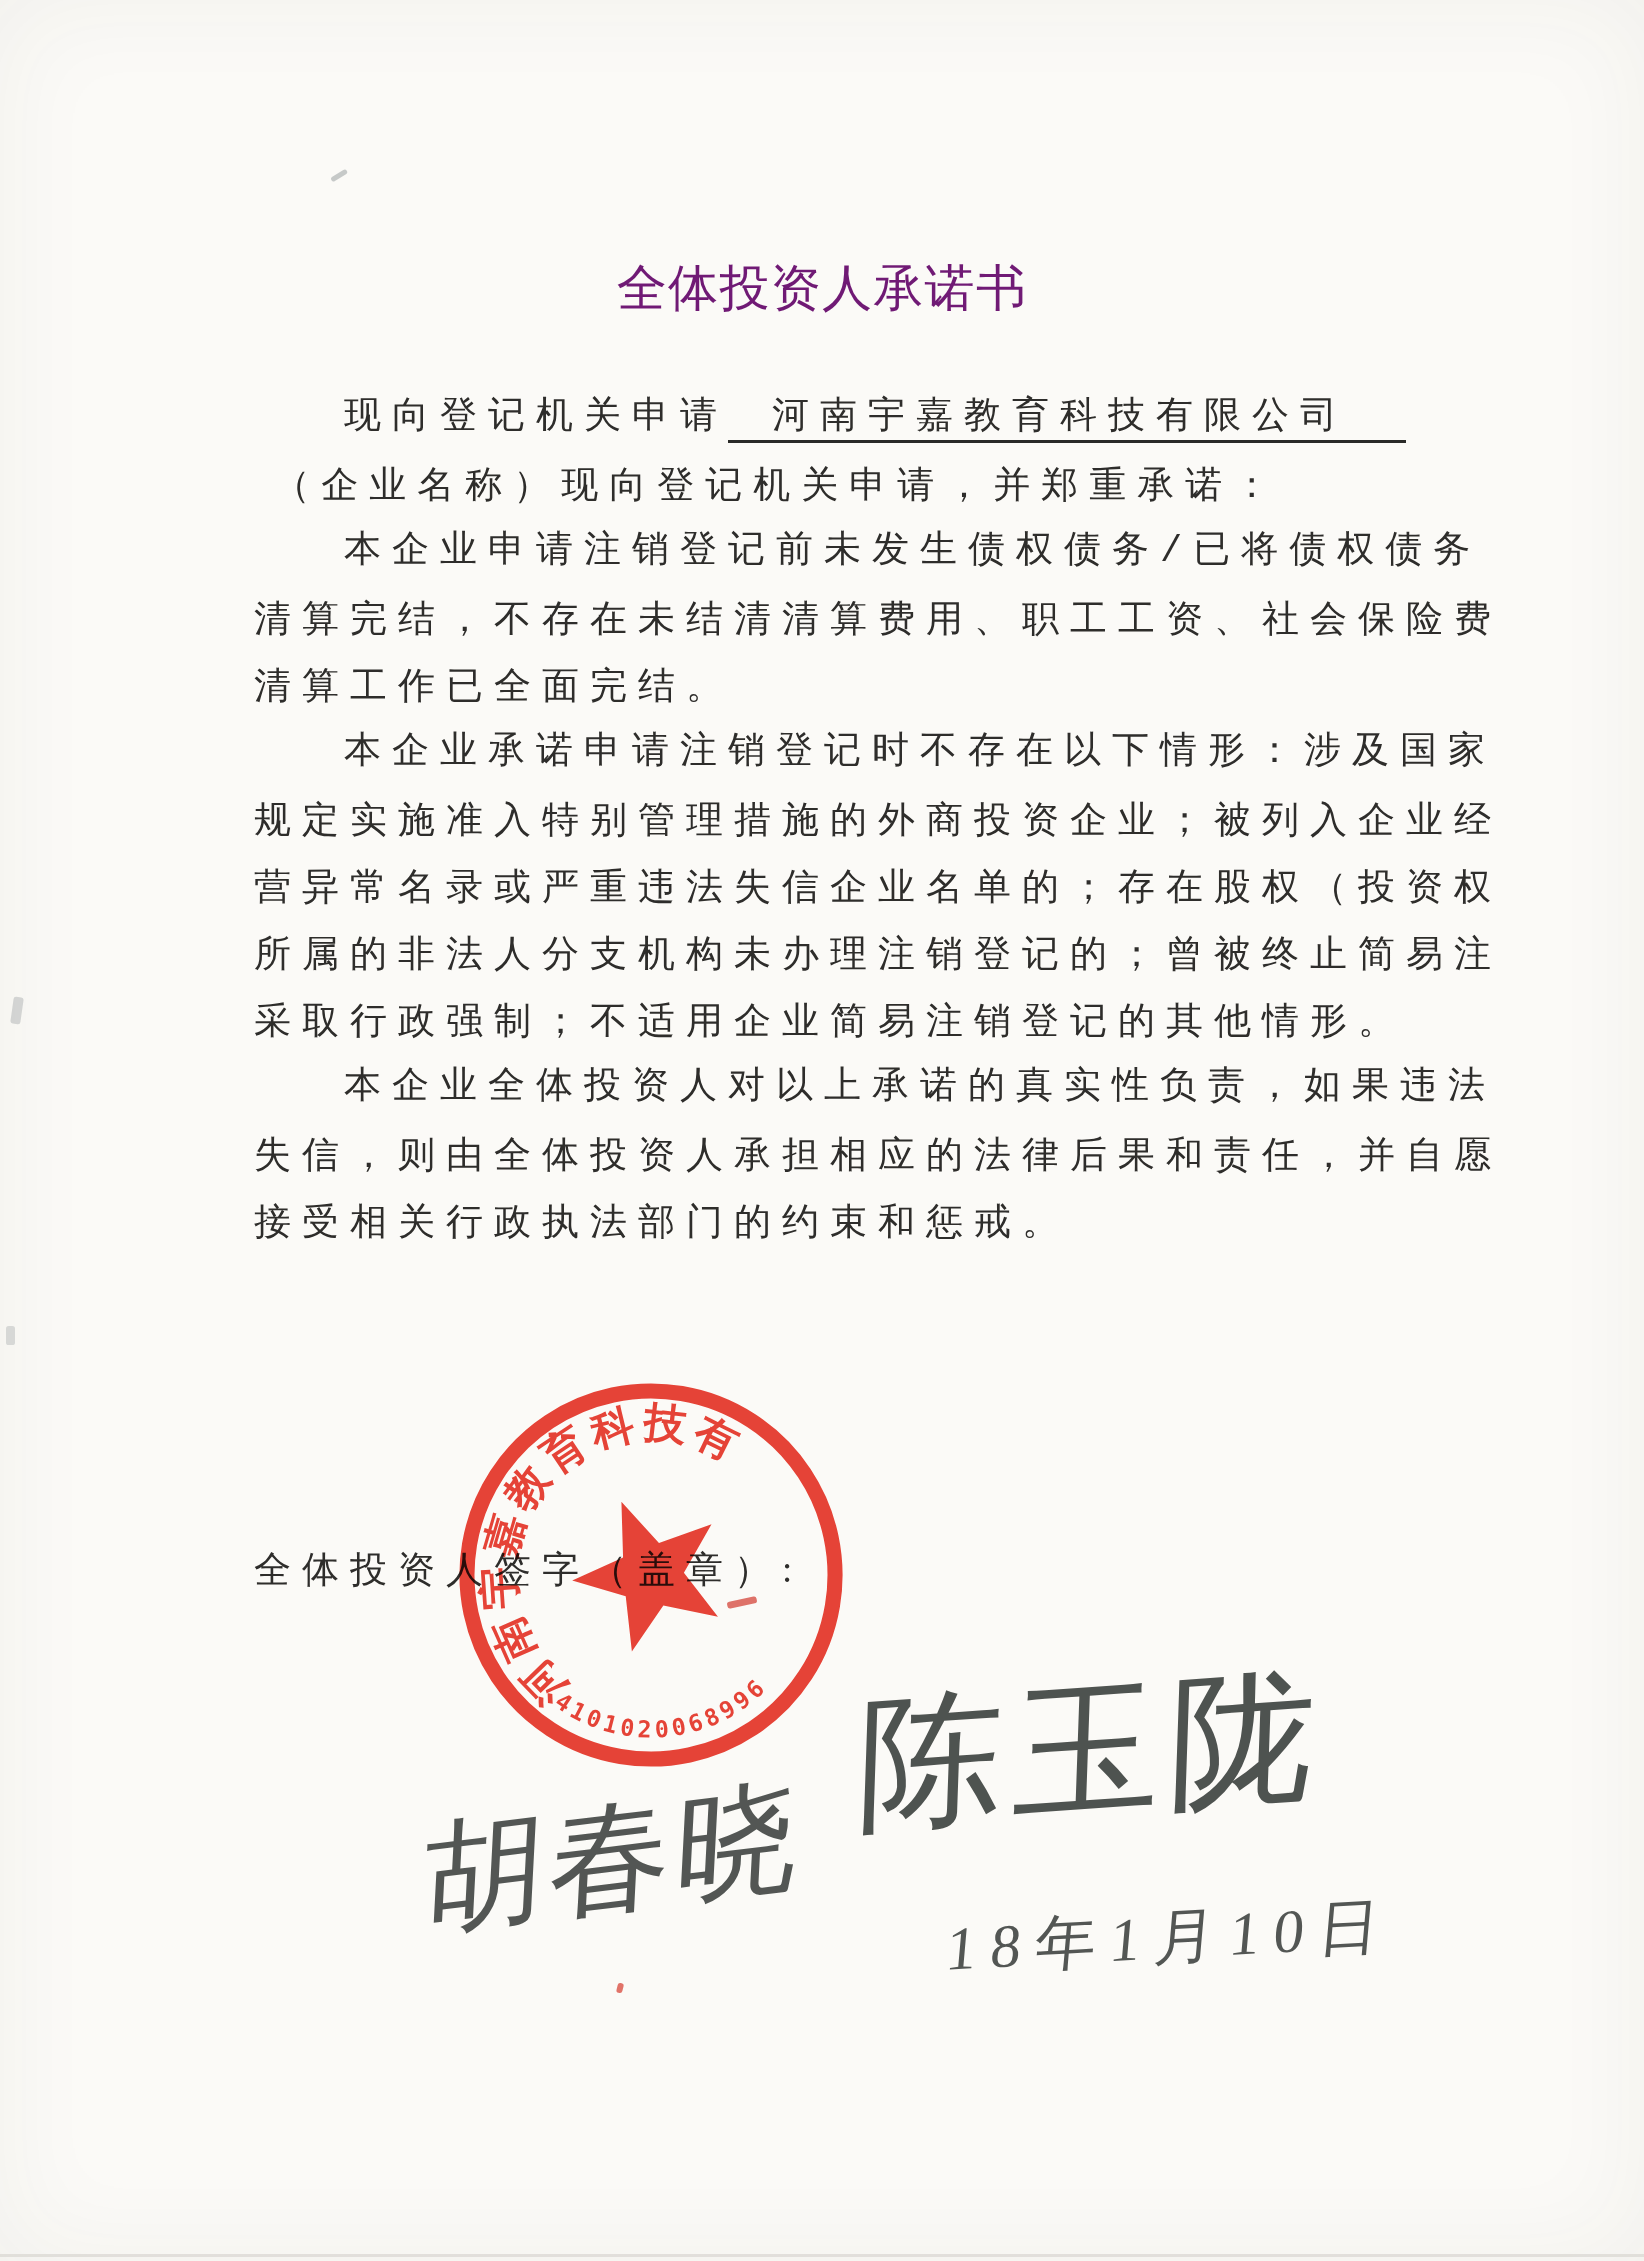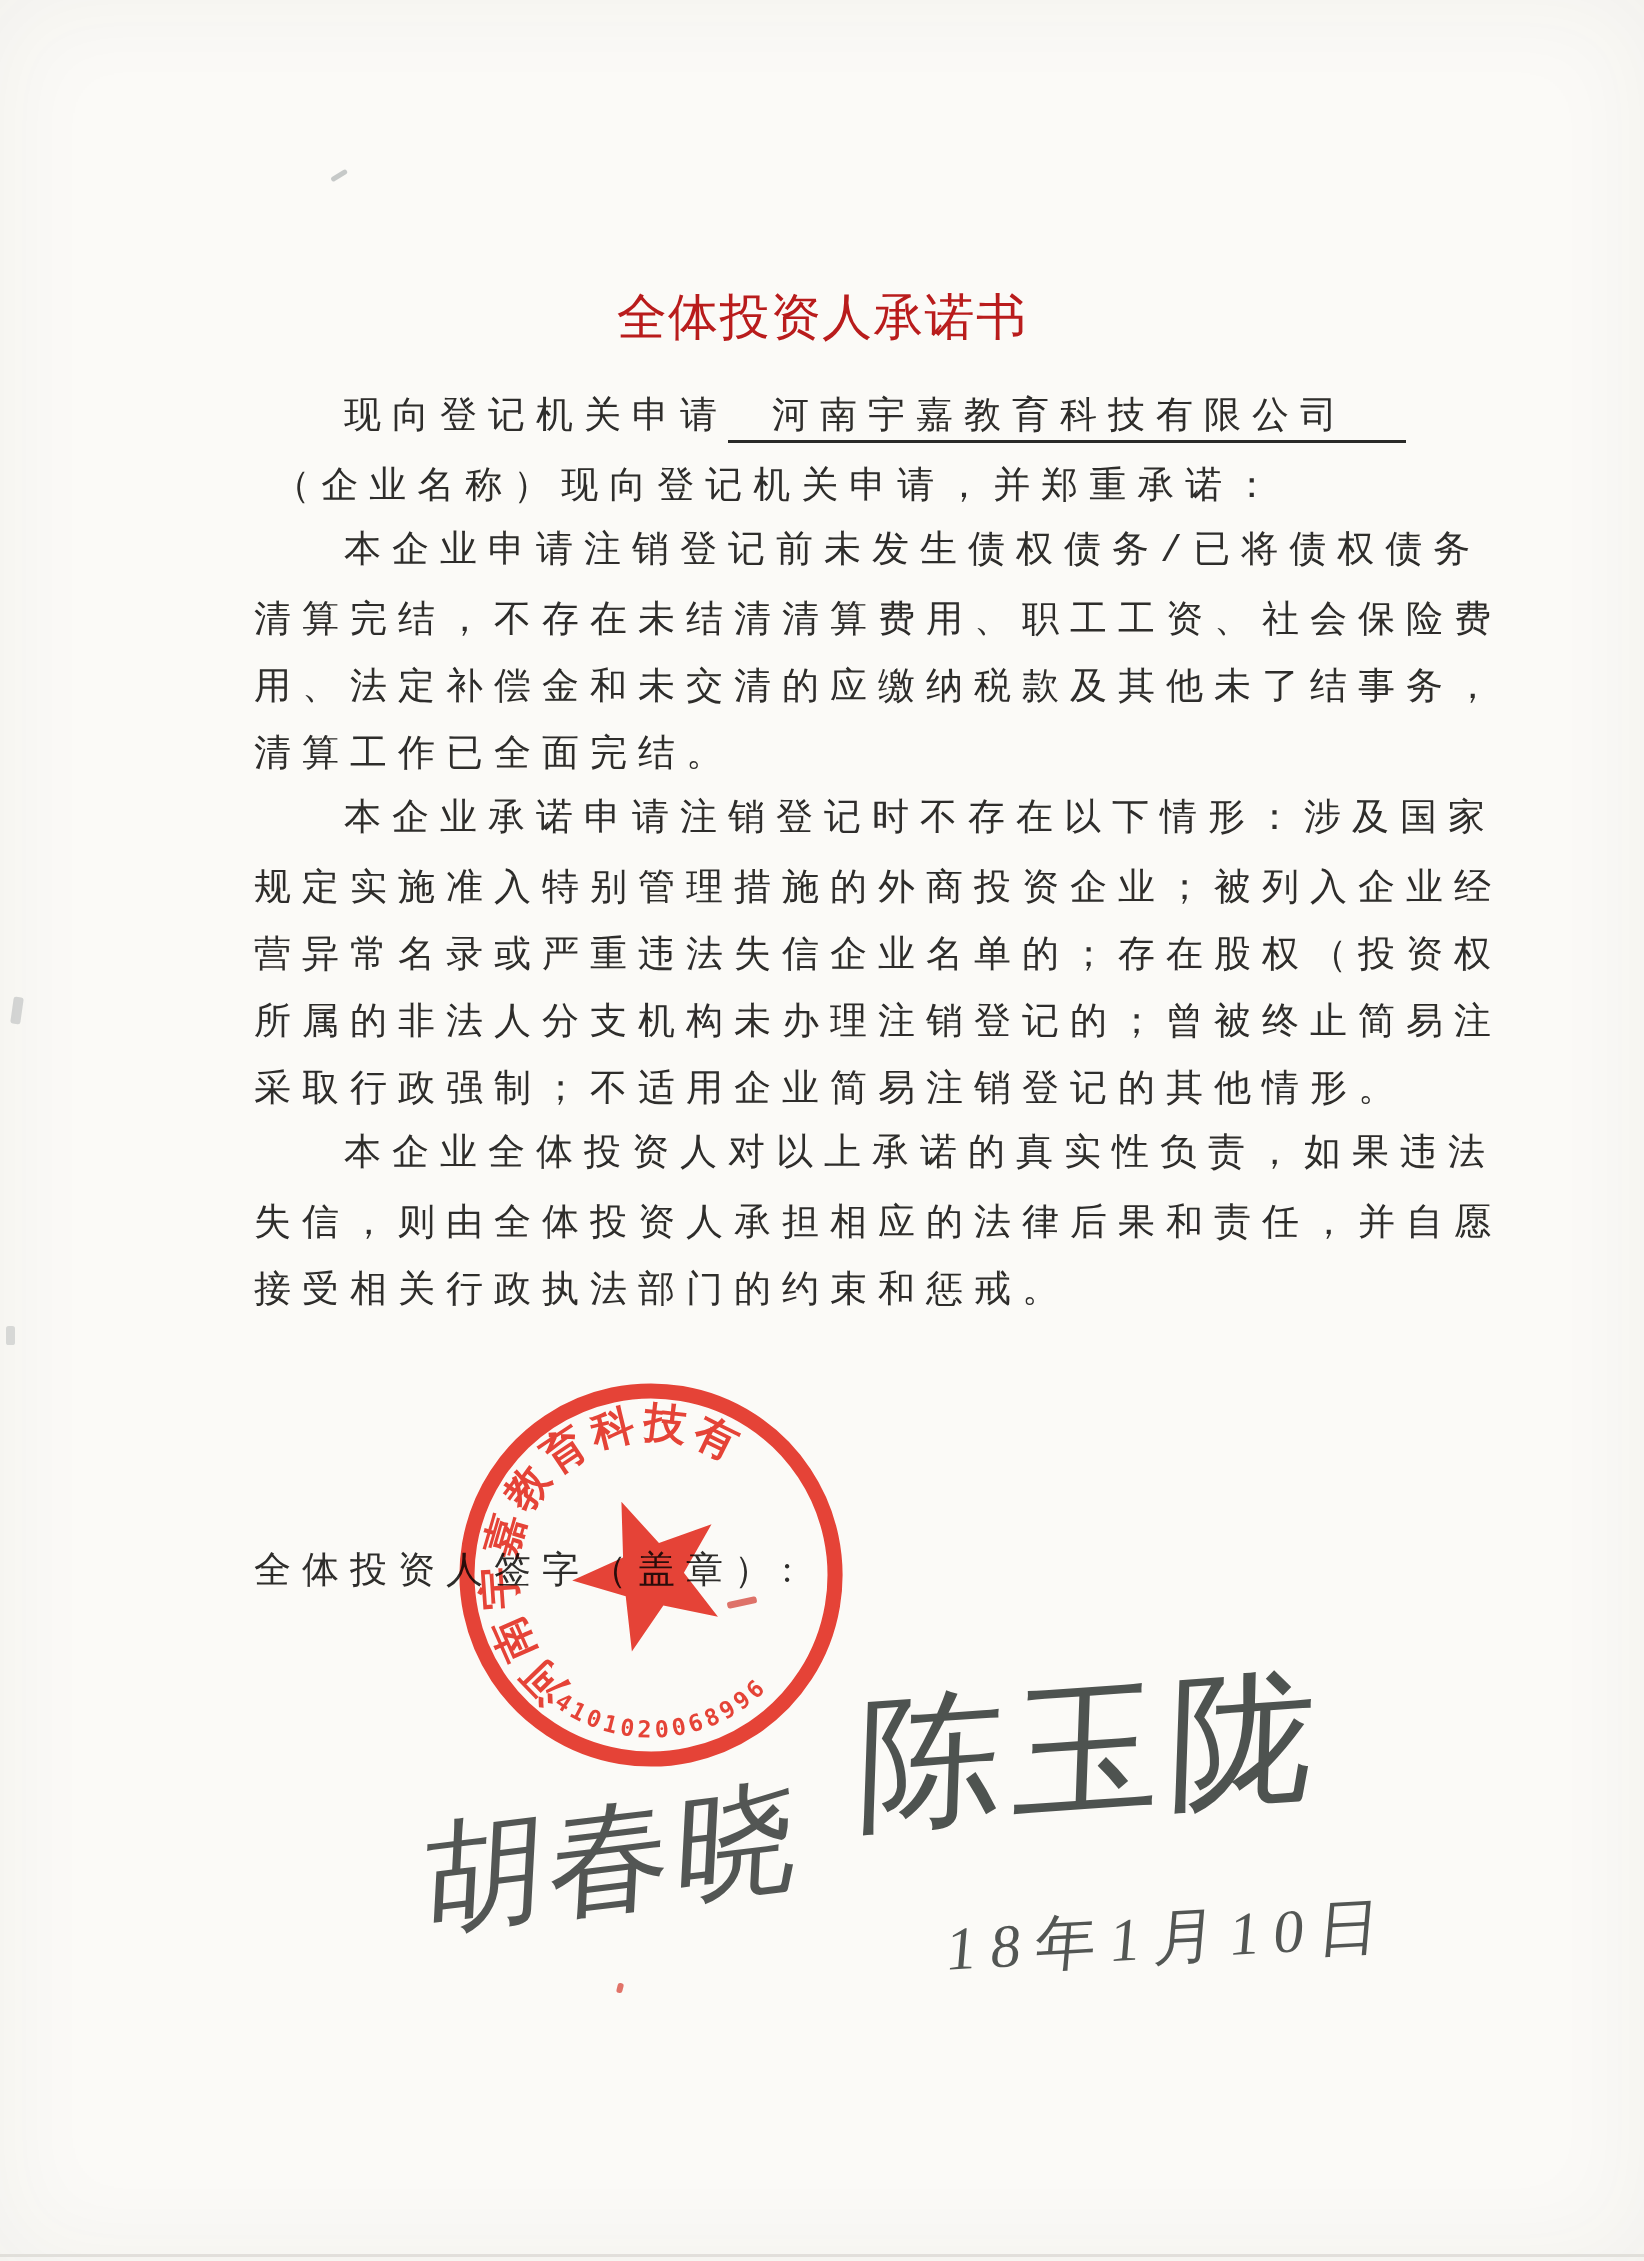--- a/index.html
+++ b/index.html
@@ -7,22 +7,21 @@
     position:relative;width:1644px;height:2261px;overflow:hidden;
     background:#fbfaf7;
     box-shadow:inset 0 0 103px rgba(60,55,45,.05);
     font-family:"Liberation Serif","DejaVu Serif",serif;
     color:#2e2d2b;
   }
   .title{
     position:absolute;left:0;right:0;top:263px;
     text-align:center;font-family:"Liberation Sans","DejaVu Sans",sans-serif;
     font-size:50px;font-weight:500;letter-spacing:1.3px;line-height:1;
-    color:#b91c1c;
-    margin-top:29px;
+    color:#701a75;
   }
   .body-block{position:absolute;left:254px;top:384px;width:1288px;}
   .l{
     height:67px;line-height:67px;white-space:nowrap;
     font-size:37px;letter-spacing:11px;color:#2e2d2b;
   }
   .ind{padding-left:90px;font-family:Liberation Mono, monospace;}
   .ind-s{padding-left:19.3px;}
   .uline{
     display:inline-block;line-height:normal;
@@ -67,21 +66,20 @@
 
 <div id="page">
 
   <div class="title">全体投资人承诺书</div>
 
   <div class="body-block">
     <div class="l ind"><span>现向登记机关申请</span><span class="uline">河南宇嘉教育科技有限公司</span></div>
     <div class="l ind-s">（企业名称）现向登记机关申请，并郑重承诺：</div>
     <div class="l ind">本企业申请注销登记前未发生债权债务/已将债权债务</div>
     <div class="l">清算完结，不存在未结清清算费用、职工工资、社会保险费</div>
-    <div class="l">用、法定补偿金和未交清的应缴纳税款及其他未了结事务，</div>
     <div class="l">清算工作已全面完结。</div>
     <div class="l ind">本企业承诺申请注销登记时不存在以下情形：涉及国家</div>
     <div class="l">规定实施准入特别管理措施的外商投资企业；被列入企业经</div>
     <div class="l">营异常名录或严重违法失信企业名单的；存在股权（投资权</div>
     <div class="l">所属的非法人分支机构未办理注销登记的；曾被终止简易注</div>
     <div class="l">采取行政强制；不适用企业简易注销登记的其他情形。</div>
     <div class="l ind">本企业全体投资人对以上承诺的真实性负责，如果违法</div>
     <div class="l">失信，则由全体投资人承担相应的法律后果和责任，并自愿</div>
     <div class="l">接受相关行政执法部门的约束和惩戒。</div>
   </div>

